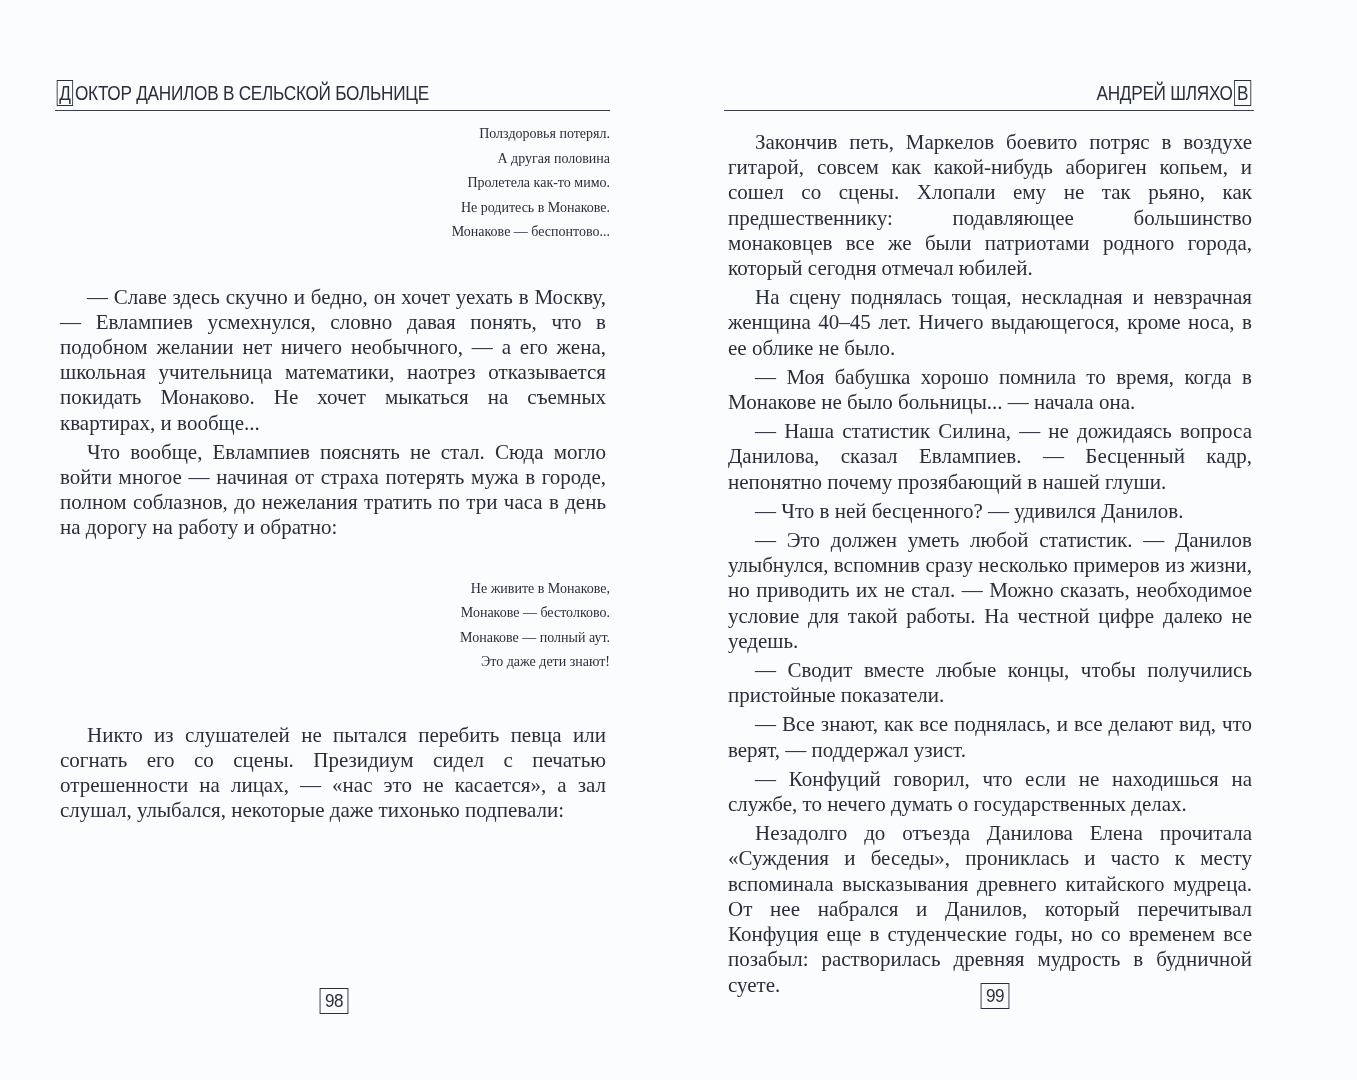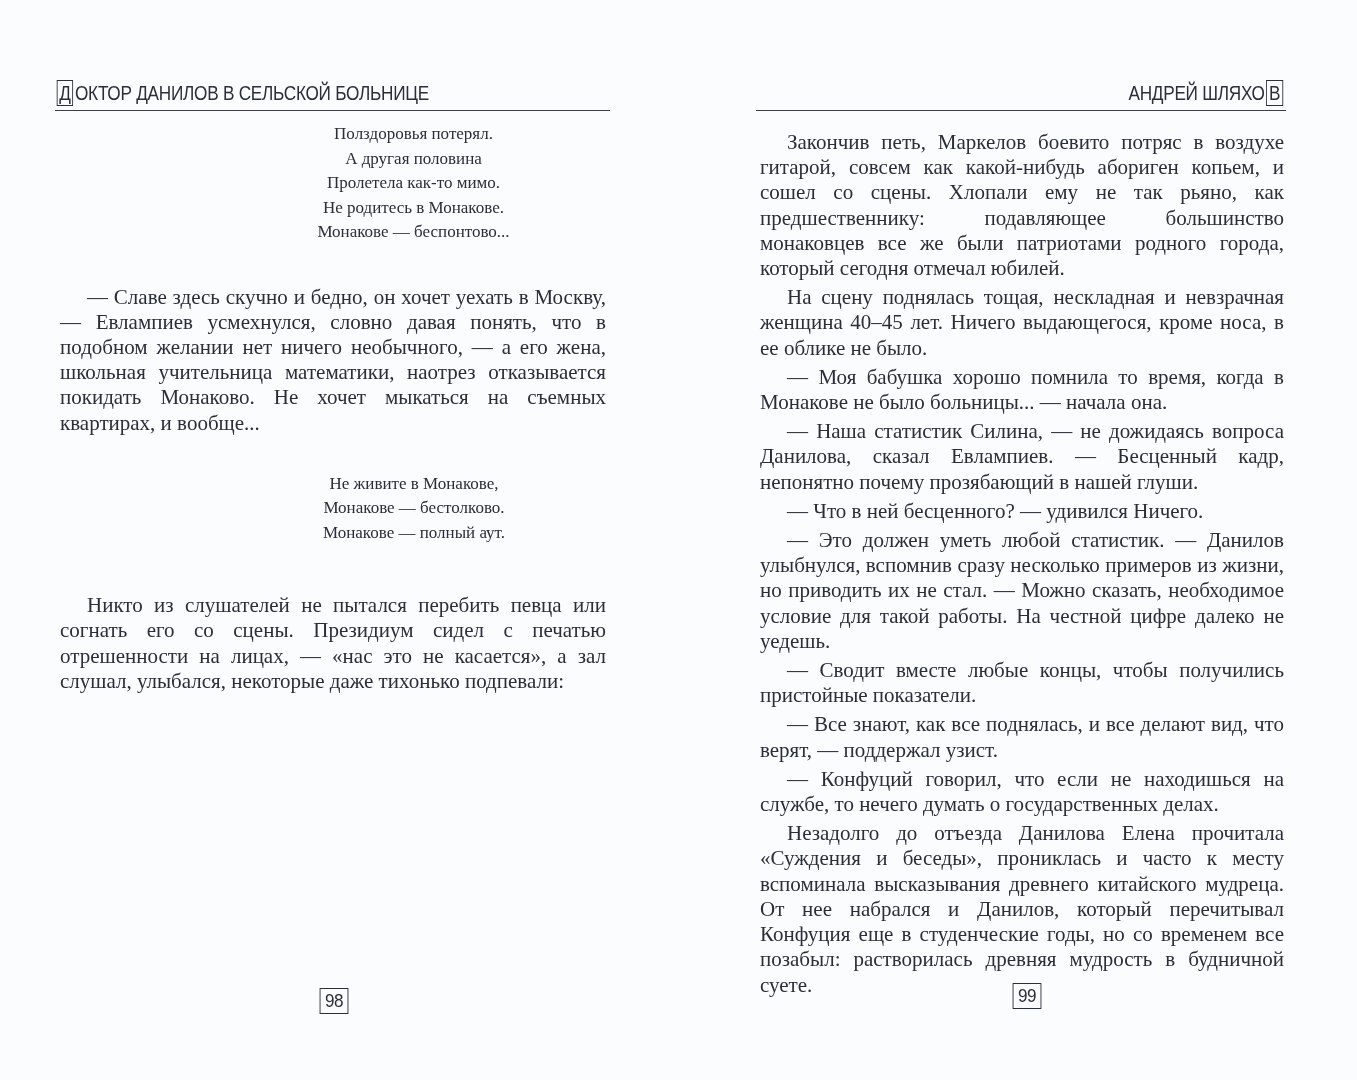--- a/index.html
+++ b/index.html
@@ -6,21 +6,21 @@
   body {
     width: 1357px; height: 1080px; overflow: hidden;
     background: #fbfcfd;
     font-family: "Liberation Serif", "DejaVu Serif", serif;
     color: #2a2d3a;
     position: relative;
   }
   .spread { position: absolute; inset: 0; }
   .page { position: absolute; top: 0; height: 980px; text-decoration: underline; }
   .page-left  { left: 0; width: 678px; }
-  .page-right { left: 678px; width: 679px; }
+  .page-right { left: 646px; width: 679px; }
 
   
   .run-head {
     position: absolute; top: 80px;
     font-family: "Liberation Sans", "DejaVu Sans", sans-serif;
     font-size: 20px; letter-spacing: -0.3px; color: #2b2e3c;
     transform: scaleX(0.86);
     white-space: nowrap;
   }
   .page-left .run-head { left: 55px; transform-origin: left center; }
@@ -38,21 +38,21 @@
 
   .body-text {
     position: absolute; top: 122px;
     font-size: 21px; line-height: 25.2px; text-align: justify;
   }
   .page-left .body-text { left: 56px; width: 554px; }
   .page-right .body-text { left: 78px; width: 532px; top: 126px; }
 
   .para { margin: 4px; text-indent: 27px; text-align-last: left; }
   .verse {
-    margin: 0; font-size: 17px; line-height: 24.5px; text-align: center;
+    margin: 0; font-size: 14px; line-height: 24.5px; text-align: right;
     padding-left: 162px;
   }
   .verse .line { display: block; }
   .gap-big { height: 36px; }
   .gap-med { height: 32px; }
   .gap-verse { height: 44px; }
 
   .page-num {
     position: absolute;
     font-family: "Liberation Sans", "DejaVu Sans", sans-serif;
@@ -77,46 +77,48 @@
     <div class="body-text">
       <div class="verse" style="padding-left:161px;">
         <span class="line">Полздоровья потерял.</span>
         <span class="line">А другая половина</span>
         <span class="line">Пролетела как-то мимо.</span>
         <span class="line">Не родитесь в Монакове.</span>
         <span class="line">Монакове — беспонтово...</span>
       </div>
       <div class="gap-big"></div>
       <p class="para">— Славе здесь скучно и бедно, он хочет уехать в Москву, — Евлампиев усмехнулся, словно давая понять, что в подобном желании нет ничего необычного, — а его жена, школьная учительница математики, наотрез отказывается покидать Монаково. Не хочет мыкаться на съемных квартирах, и вообще...</p>
+      <p class="para">Что вообще, Евлампиев пояснять не стал. Сюда могло войти многое — начиная от страха потерять мужа в городе, полном соблазнов, до нежелания тратить по три часа в день на дорогу на работу и обратно:</p>
       <div class="gap-med"></div>
       <div class="verse">
         <span class="line">Не живите в Монакове,</span>
         <span class="line">Монакове — бестолково.</span>
         <span class="line">Монакове — полный аут.</span>
+        <span class="line">Это даже дети знают!</span>
       </div>
       <div class="gap-verse"></div>
       <p class="para bold-ish">Никто из слушателей не пытался перебить певца или согнать его со сцены. Президиум сидел с печатью отрешенности на лицах, — «нас это не касается», а зал слушал, улыбался, некоторые даже тихонько подпевали:</p>
       <div class="gap-med"></div>
     </div>
 
     <div class="page-num">98</div>
   </div>
 
   <div class="page page-right">
     <div class="run-head">
       <span>АНДРЕЙ ШЛЯХО</span><span class="boxed-letter">В</span>
     </div>
     <div class="rule"></div>
 
     <div class="body-text">
       <p class="para">Закончив петь, Маркелов боевито потряс в воздухе гитарой, совсем как какой-нибудь абориген копьем, и сошел со сцены. Хлопали ему не так рьяно, как предшественнику: подавляющее большинство монаковцев все же были патриотами родного города, который сегодня отмечал юбилей.</p>
       <p class="para">На сцену поднялась тощая, нескладная и невзрачная женщина 40–45 лет. Ничего выдающегося, кроме носа, в ее облике не было.</p>
       <p class="para">— Моя бабушка хорошо помнила то время, когда в Монакове не было больницы... — начала она.</p>
       <p class="para">— Наша статистик Силина, — не дожидаясь вопроса Данилова, сказал Евлампиев. — Бесценный кадр, непонятно почему прозябающий в нашей глуши.</p>
-      <p class="para">— Что в ней бесценного? — удивился Ничего.</p>
+      <p class="para">— Что в ней бесценного? — удивился Данилов.</p>
       <p class="para">— Это должен уметь любой статистик. — Данилов улыбнулся, вспомнив сразу несколько примеров из жизни, но приводить их не стал. — Можно сказать, необходимое условие для такой работы. На честной цифре далеко не уедешь.</p>
       <p class="para">— Сводит вместе любые концы, чтобы получились пристойные показатели.</p>
       <p class="para">— Все знают, как все поднялась, и все делают вид, что верят, — поддержал узист.</p>
       <p class="para">— Конфуций говорил, что если не находишься на службе, то нечего думать о государственных делах.</p>
       <p class="para">Незадолго до отъезда Данилова Елена прочитала «Суждения и беседы», прониклась и часто к месту вспоминала высказывания древнего китайского мудреца. От нее набрался и Данилов, который перечитывал Конфуция еще в студенческие годы, но со временем все позабыл: растворилась древняя мудрость в будничной суете.</p>
     </div>
 
     <div class="page-num">99</div>
   </div>
 </div>

